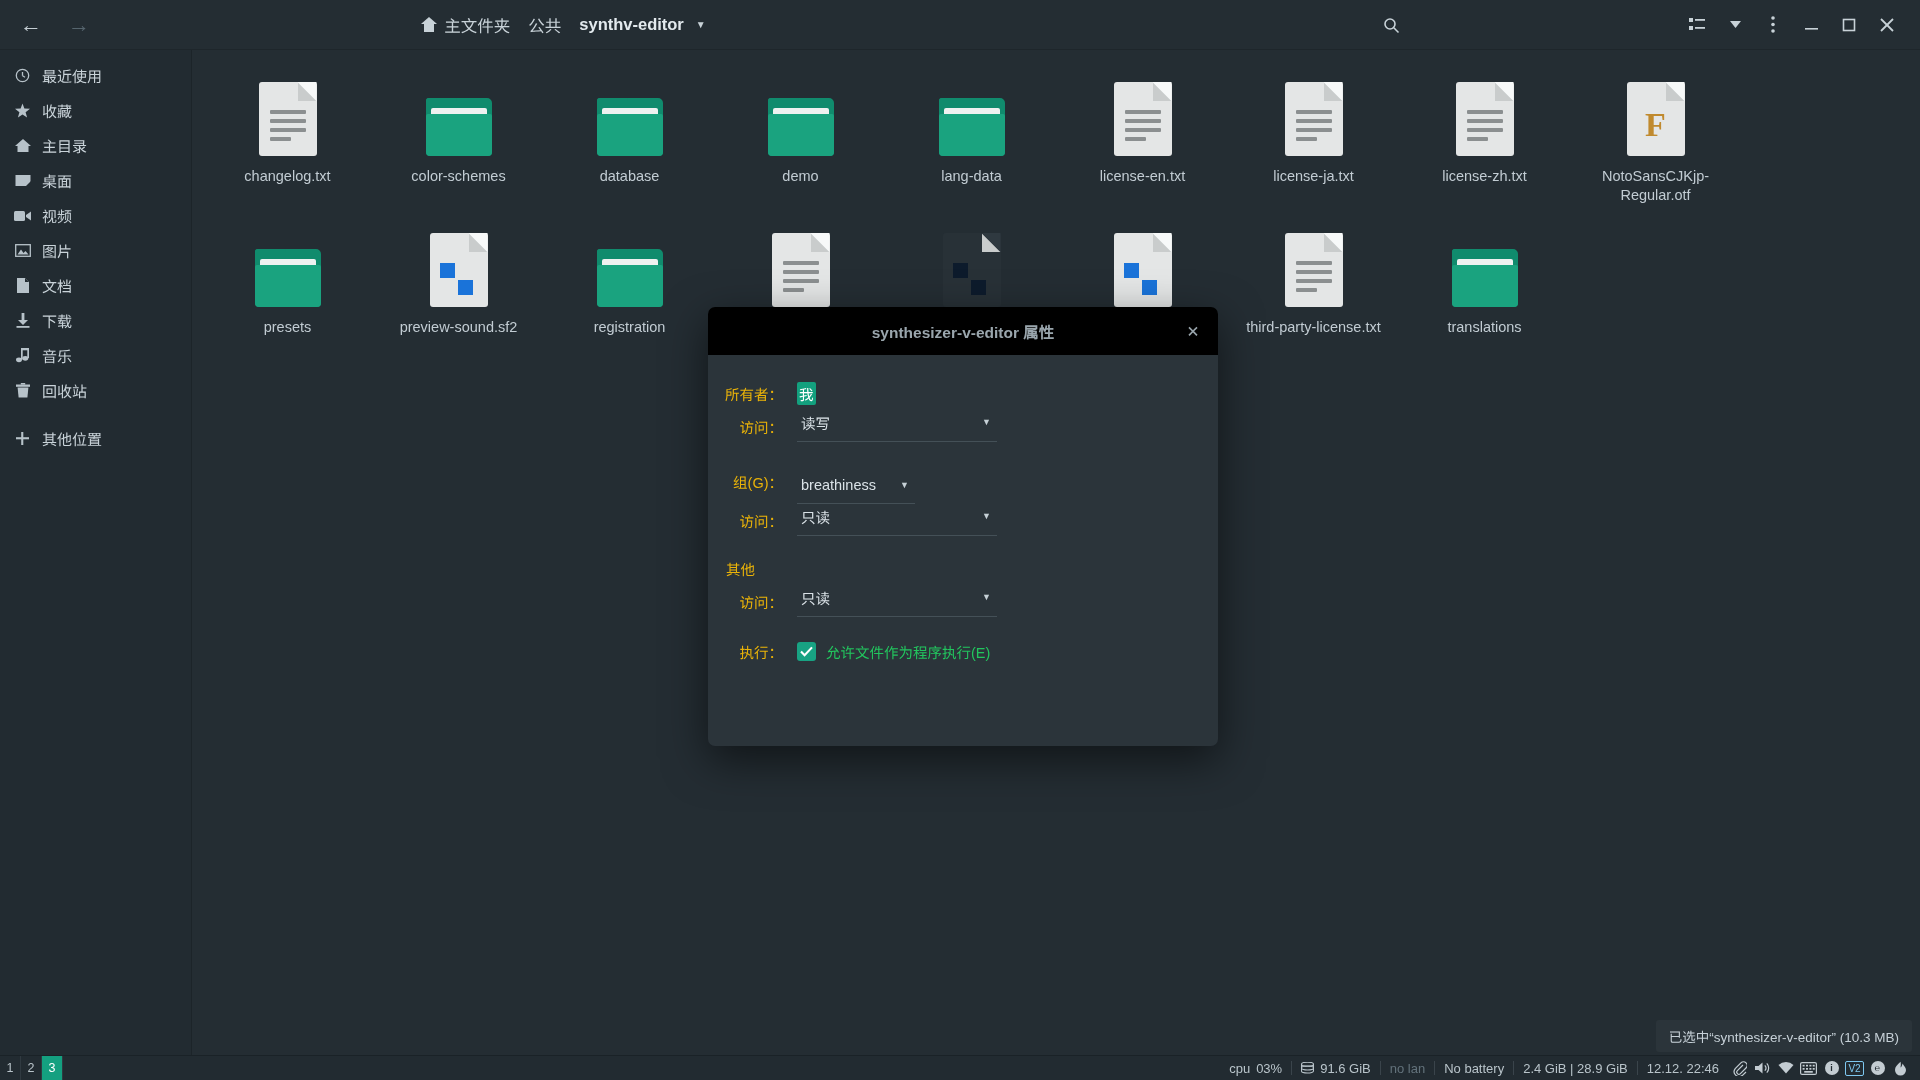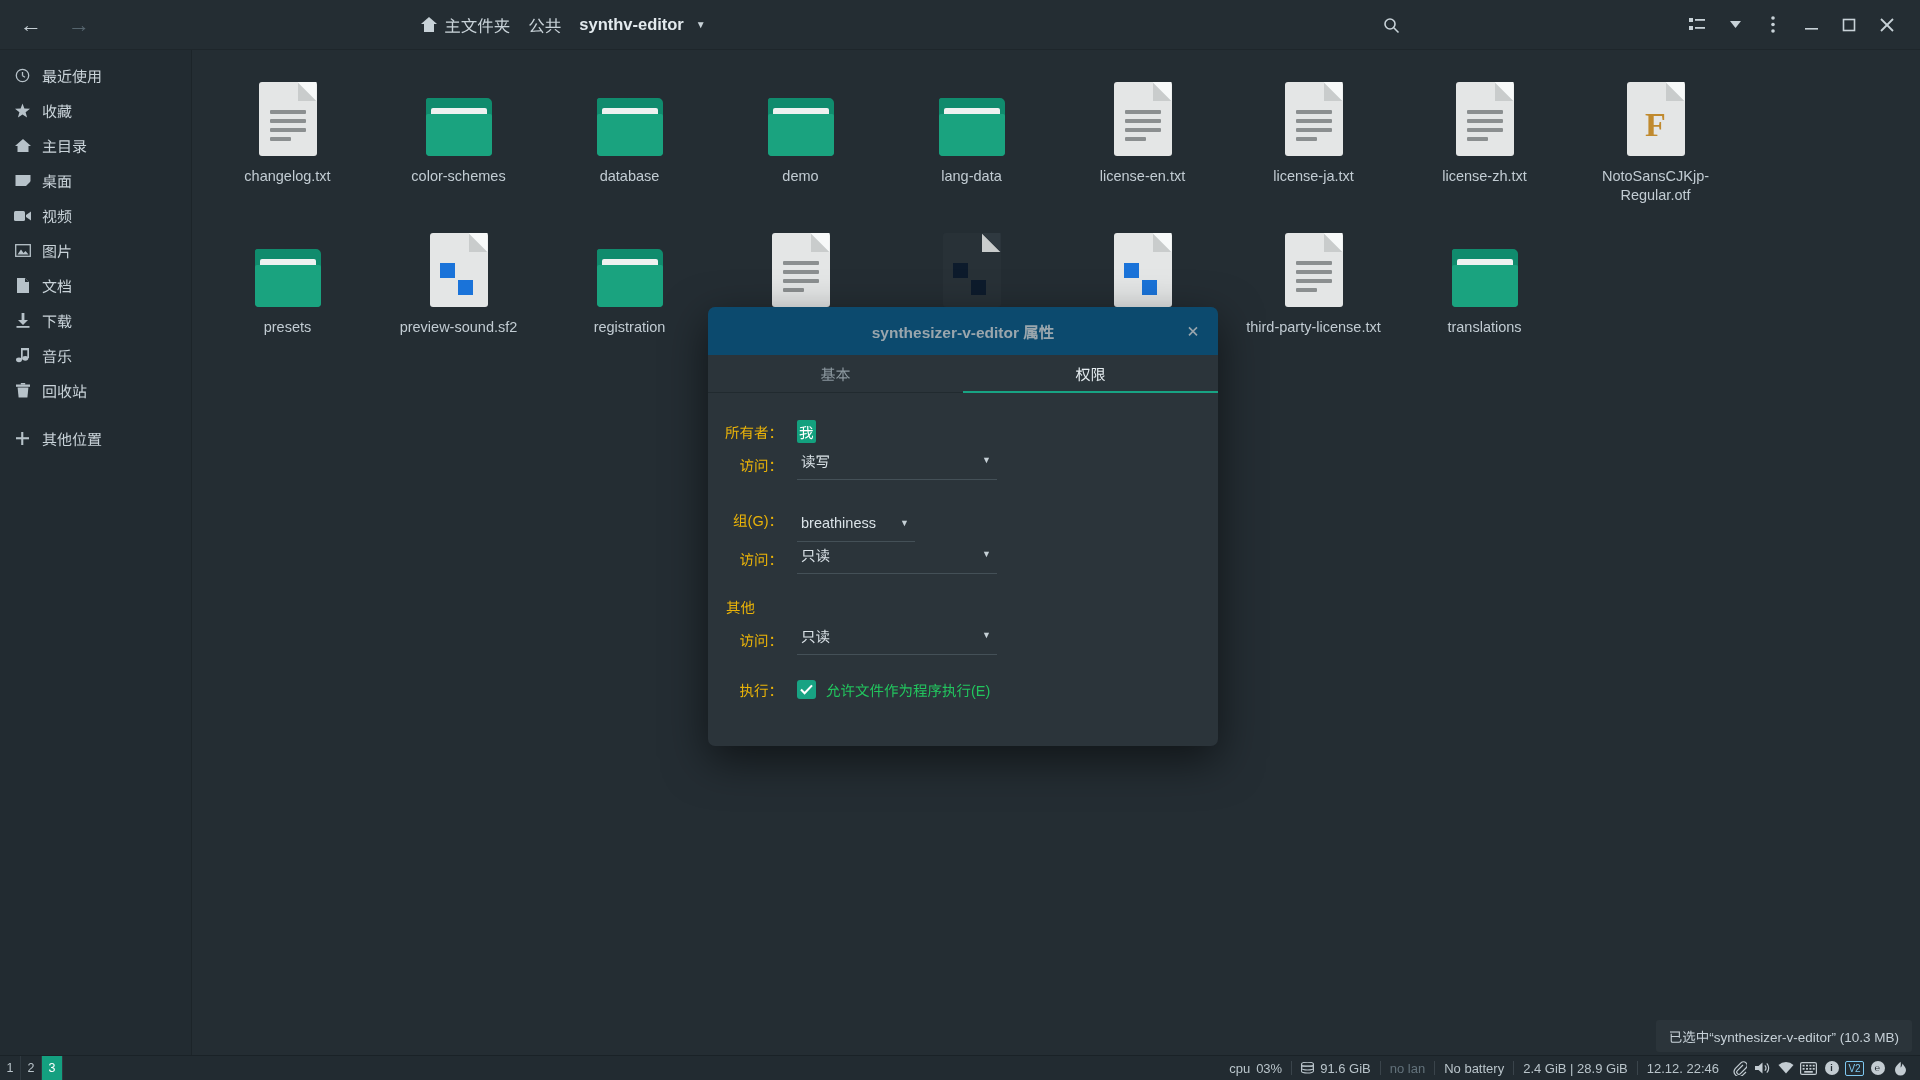--- a/index.html
+++ b/index.html
@@ -112,21 +112,21 @@
   .fd-front { position: absolute; left: 0; top: 16px; width: 66px; height: 42px; background: #1aa37f; border-radius: 2px 2px 4px 4px; }
 
   
   .dialog {
     position: absolute; left: 708px; top: 307px; width: 510px; height: 439px;
     background: #2b343a; border-radius: 7px; box-shadow: 0 14px 44px rgba(0,0,0,.55);
     overflow: hidden;
   }
   .dlg-title {
     height: 48px; display: flex; align-items: center; justify-content: center;
-    position: relative; background: #0c4a6e;
+    position: relative; background: #000000;
   }
   .dlg-title span { font-size: 15.5px; font-weight: bold; color: #9aa6ad; }
   .dlg-close {
     position: absolute; right: 14px; top: 14px; width: 22px; height: 22px;
     display: flex; align-items: center; justify-content: center;
     color: #97a3aa; font-size: 17px; cursor: pointer; line-height: 1;
   }
   .tabs { display: flex; height: 38px; border-bottom: 1px solid #212a2f; }
   .tab {
     flex: 1; display: flex; align-items: center; justify-content: center;
@@ -610,28 +610,20 @@
         </div>
       </div>
   </div>
 
   <div class="dialog">
     <div class="dlg-title">
       <span>synthesizer-v-editor 属性</span>
       <span class="dlg-close">✕</span>
     </div>
 
-    <div class="tabs">
-      <div class="tab">
-        <span>基本</span>
-      </div>
-      <div class="tab active">
-        <span>权限</span>
-      </div>
-    </div>
 
     <div class="dlg-body">
       <div class="row">
         <div class="lbl">所有者：</div>
         <div class="val-hl">我</div>
       </div>
 
       <div class="row">
         <div class="lbl">访问：</div>
         <div class="combo wide">

